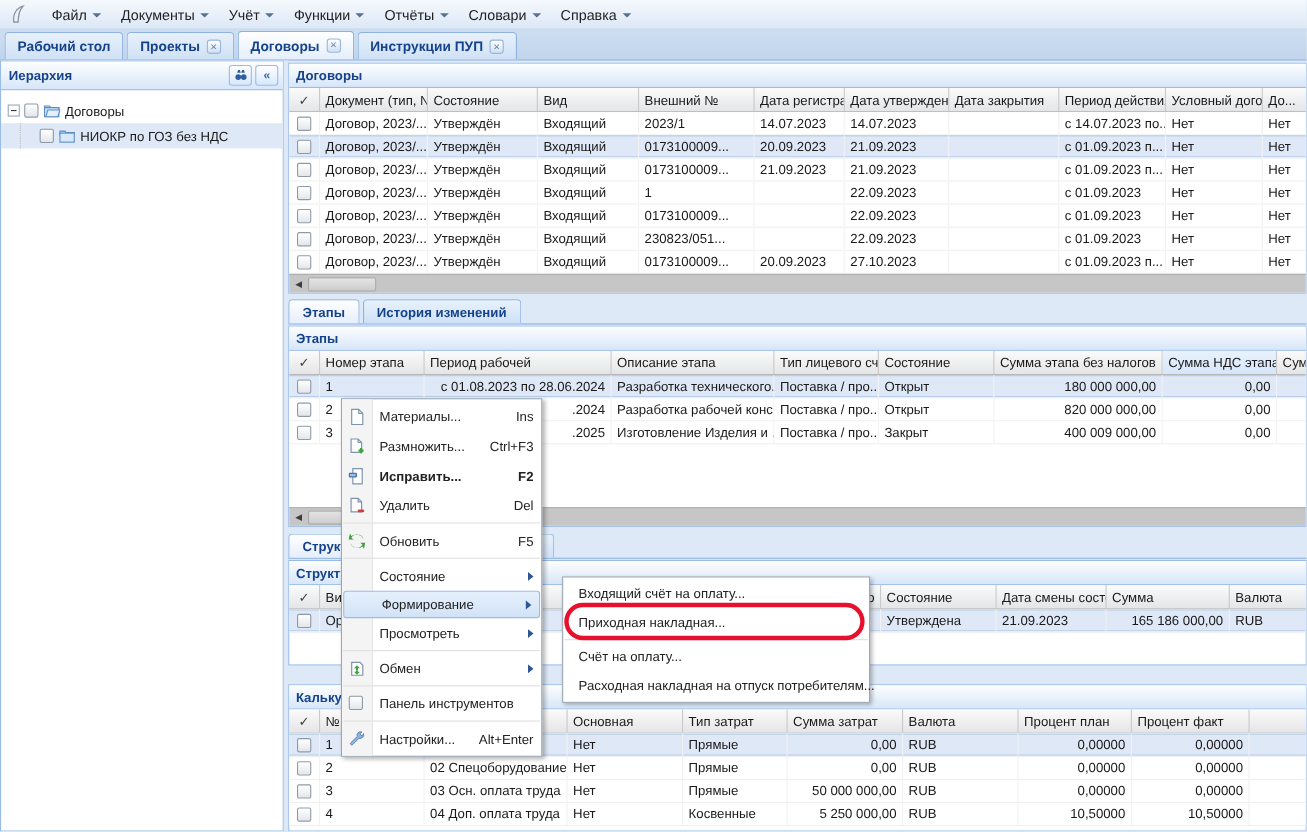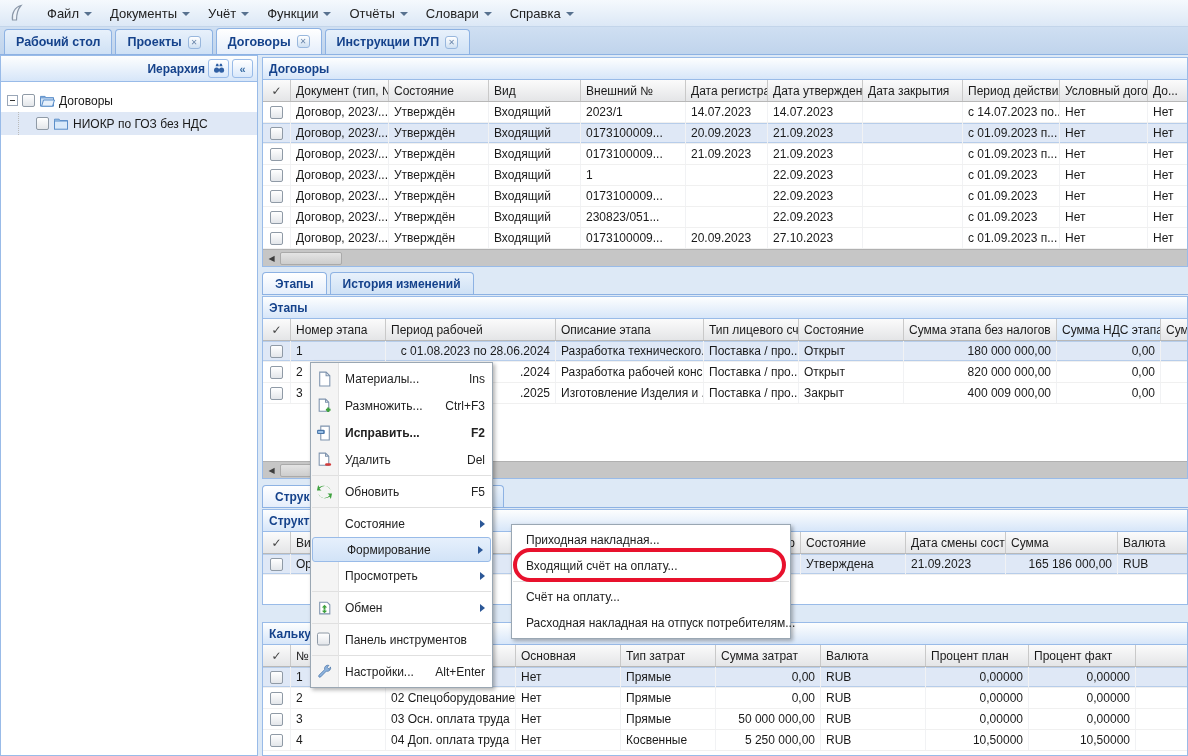--- a/index.html
+++ b/index.html
@@ -18,21 +18,21 @@
               border-bottom:1px solid #8db2e3; display:flex; align-items:flex-end; padding-left:4px; gap:3px; }
   .wtab { display:flex; align-items:center; gap:6px; height:25px; padding:0 11px; background:linear-gradient(#e8f1fb,#cfe1f5);
           border:1px solid #8db2e3; border-bottom:none; border-radius:4px 4px 0 0; color:#15428b; font-weight:bold; font-size:12.5px; cursor:pointer; }
   .wtab.active { background:linear-gradient(#ffffff,#e5eefb); height:26px; }
   .closebtn { display:none; width:13px; height:13px; border:1px solid #98b7dd; border-radius:3px;
               background:linear-gradient(#ffffff,#cfe0f2); color:#6b87ab; font-size:8px; line-height:11px;
               align-items:center; justify-content:center; }
   .wtab.closable .closebtn { display:flex; }
 
   
-  .sidebar { position:absolute; left:0; top:55px; width:258px; height:701px; background:#fff; border:1px solid #99bbe8;text-align:right; }
+  .sidebar { position:absolute; left:0; top:55px; width:258px; height:701px; background:#fff; border:1px solid #99bbe8; }
   .side-head { height:26px; background:linear-gradient(#fdfefe,#d7e6f9); border-bottom:1px solid #99bbe8;
                display:flex; align-items:center; padding:0 4px 0 7px; }
   .side-title { flex:1; color:#15428b; font-weight:bold; }
   .tool-btn { width:21px; height:19px; border:1px solid #99bbe8; border-radius:3px; background:linear-gradient(#fff,#d9e8fb);
               display:flex; align-items:center; justify-content:center; margin-left:3px; color:#3a6ea5; font-weight:bold; font-size:11px; cursor:pointer; }
   .tree { padding-top:7px; }
   .trow { height:23px; display:flex; align-items:center; gap:4px; padding-left:6px; white-space:nowrap; cursor:pointer; }
   .trow.sel { background:#dfe8f6; }
   .expander { width:11px; height:11px; border:1px solid #9aa7b8; background:#fff; position:relative; flex:none; }
   .expander::before { content:""; position:absolute; left:2px; right:2px; top:4px; height:1px; background:#333; }
@@ -652,22 +652,22 @@
         <svg width="17" height="17" viewBox="0 0 16 16">
             <path d="M13.6 3.2a3.1 3.1 0 0 1-3.9 4L4.4 12.6a1.1 1.1 0 0 1-1.6-1.6l5.4-5.3a3.1 3.1 0 0 1 4-3.9L10.5 3.5l2 2z" fill="#8fb4de" stroke="#4a76a8" stroke-width="0.7"></path>
           </svg>
       </span>
       <span class="mil">Настройки...</span>
         <span class="mis">Alt+Enter</span>
     </div>
   </div>
 
   <div class="smenu">
+    <div class="smi">Входящий счёт на оплату...</div>
     <div class="smi">Приходная накладная...</div>
-    <div class="smi">Входящий счёт на оплату...</div>
     <div class="ssep"></div>
     <div class="smi">Счёт на оплату...</div>
     <div class="smi">Расходная накладная на отпуск потребителям...</div>
   </div>
 
   <div class="annotation"></div>
 
 </div>
 
 </body></html>

